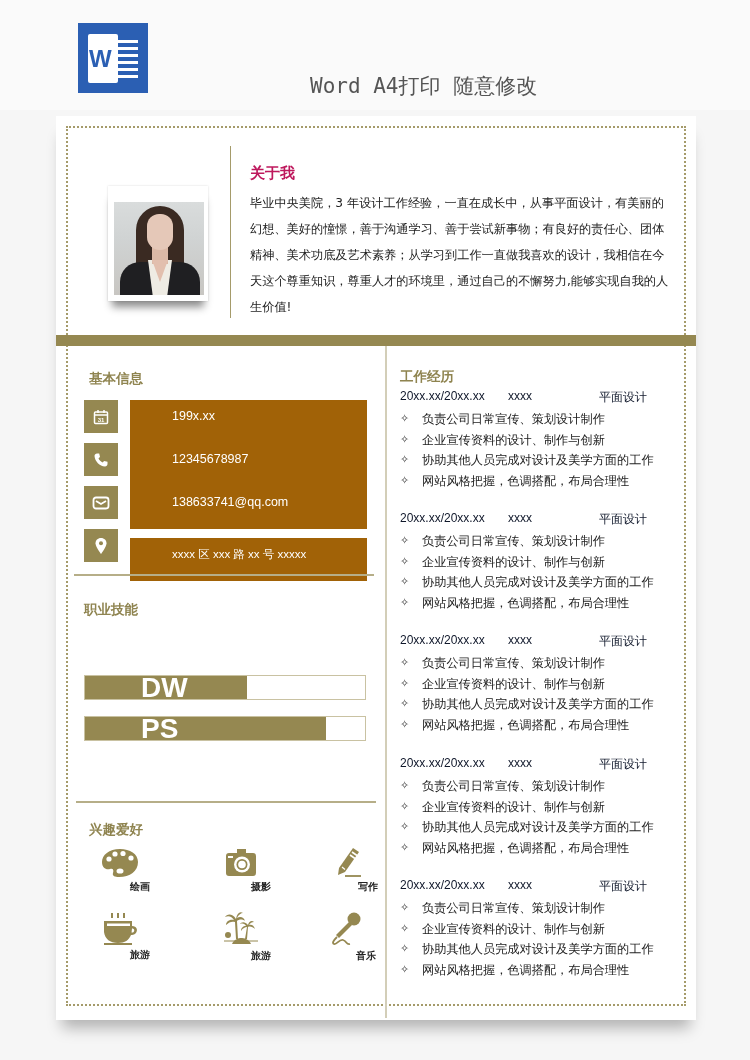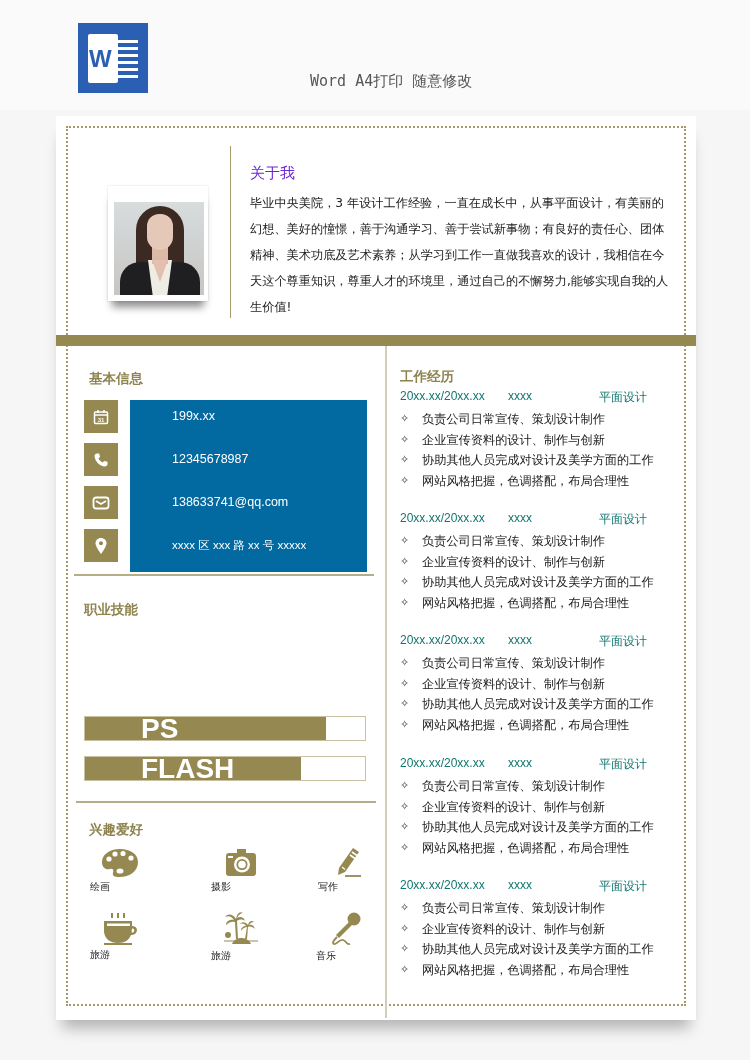--- a/index.html
+++ b/index.html
@@ -7,63 +7,63 @@
   body { background: #f6f6f6; font-family: "DejaVu Sans", "Liberation Sans", sans-serif; position: relative; }
 
   
   .hdr { position: absolute; left: 0; top: 0; width: 750px; height: 110px; background: #fafafa; }
   .word-logo { position: absolute; left: 78px; top: 23px; width: 70px; height: 70px; background: #2b5fb3; }
   .word-logo .doc { position: absolute; left: 10px; top: 11px; width: 30px; height: 49px; background: #fff; border-radius: 2px; }
   .word-logo .w { position: absolute; left: 11px; top: 22px; font-family: "Liberation Sans", sans-serif; font-weight: bold; font-size: 24px; color: #2b5fb3; }
   .word-logo .lines { position: absolute; left: 40px; top: 17px; width: 20px; }
   .word-logo .lines i { display: block; height: 3px; background: #fff; margin-bottom: 4px; }
   .doc-title { position: absolute; left: 172px; top: 24px; font-size: 33px; color: #222; letter-spacing: 1px; white-space: nowrap; font-family: "DejaVu Sans", sans-serif; }
-  .doc-sub { position: absolute; left: 310px; top: 72px; font-size: 15px; color: #555; font-family: "DejaVu Sans Mono", monospace; white-space: nowrap; }
+  .doc-sub { position: absolute; left: 310px; top: 72px; font-size: 21px; color: #555; font-family: "DejaVu Sans Mono", monospace; white-space: nowrap; }
 
   
   .page { position: absolute; left: 56px; top: 116px; width: 640px; height: 904px; background: #fff;
           box-shadow: 0 14px 14px -6px rgba(0,0,0,0.28); }
   .frame { position: absolute; left: 10px; top: 10px; width: 620px; height: 880px; border: 2px dotted #a59b6a; }
 
   .photo { position: absolute; left: 52px; top: 70px; width: 100px; height: 115px; background: #fff;
            box-shadow: 0 10px 8px -4px rgba(0,0,0,0.45), 0 0 2px rgba(0,0,0,0.15); }
   .photo .img { position: absolute; left: 6px; top: 16px; width: 90px; height: 93px;
                 background: linear-gradient(180deg, #d9dcdc 0%, #d0d3d3 40%, #c8c6c2 100%); overflow: hidden; }
   .photo .hair { position: absolute; left: 22px; top: 4px; width: 48px; height: 70px; background: #3a2a22; border-radius: 24px 24px 10px 10px; }
   .photo .face { position: absolute; left: 33px; top: 12px; width: 26px; height: 36px; background: #e5c8b8; border-radius: 13px 13px 14px 14px; }
   .photo .neck { position: absolute; left: 38px; top: 44px; width: 16px; height: 18px; background: #dcb9a6; }
   .photo .jacket { position: absolute; left: 6px; top: 60px; width: 80px; height: 40px; background: #1f1f22; border-radius: 20px 20px 0 0; }
   .photo .shirt { position: absolute; left: 34px; top: 58px; width: 24px; height: 36px; background: #efece4; clip-path: polygon(0 0,100% 0,80% 100%,20% 100%); }
   .photo .chest { position: absolute; left: 38px; top: 58px; width: 16px; height: 22px; background: #e2bfae; clip-path: polygon(0 0,100% 0,50% 100%); }
 
   .about-vline { position: absolute; left: 174px; top: 30px; width: 1px; height: 172px; background: #a59b6a; }
-  .about-title { position: absolute; left: 194px; top: 48px; font-size: 15px; font-weight: normal; color: #6d28d9; }
+  .about-title { position: absolute; left: 194px; top: 48px; font-size: 15px; font-weight: bold; color: #be185d; }
   .about-text { position: absolute; left: 194px; top: 74px; width: 420px; font-size: 12.2px; line-height: 26px; color: #222; }
 
   .band { position: absolute; left: 0; top: 219px; width: 640px; height: 11px; background: #958851; }
 
   .col-vline { position: absolute; left: 329px; top: 230px; width: 2px; height: 672px; background: #d3ceb8; }
 
   .sec-title { position: absolute; font-size: 13.5px; font-weight: bold; color: #8f8450; }
   .hline { position: absolute; height: 2px; background: #b6ae88; }
 
   .info-row { position: absolute; left: 28px; height: 33px; }
   .info-icon { position: absolute; left: 0; top: 0; width: 34px; height: 33px; background: #958851; display: flex; align-items: center; justify-content: center; }
-  .info-bar { position: absolute; left: 46px; top: 0; width: 237px; height: 43px; background: #0369a1; color: #fff; font-size: 12.5px; line-height: 33px; padding-left: 42px; font-family: "Liberation Sans", sans-serif; }
+  .info-bar { position: absolute; left: 46px; top: 0; width: 237px; height: 43px; background: #a16207; color: #fff; font-size: 12.5px; line-height: 33px; padding-left: 42px; font-family: "Liberation Sans", sans-serif; }
 
   .skill { position: absolute; left: 28px; width: 282px; height: 25px; border: 1px solid #c9c2a2; background: #fff; }
   .skill .fill { position: absolute; left: 0; top: 0; height: 100%; background: #958851; }
   .skill .lbl { position: absolute; left: 56px; top: -4px; font-family: "Liberation Sans", sans-serif; font-weight: bold; font-size: 28px; color: #fff; line-height: 32px; }
 
-  .hobby { position: absolute; width: 60px; text-align: left; }
+  .hobby { position: absolute; width: 60px; text-align: right; font-weight: bold; }
   .hobby svg { display: block; margin: 0 auto; }
   .hobby .cap { font-size: 10px; color: #222; margin-top: 2px; }
 
   .job { position: absolute; left: 344px; width: 250px; }
-  .job-head { position: relative; height: 20px; font-size: 12px; color: #0f766e; font-family: "Liberation Sans", sans-serif; }
+  .job-head { position: relative; height: 20px; font-size: 12px; color: #0f172a; font-family: "Liberation Sans", sans-serif; }
   .job-head .d { position: absolute; left: 0; top: 0; }
   .job-head .c { position: absolute; left: 108px; top: 0; }
   .job-head .r { position: absolute; left: 199px; top: 0; }
   .job ul { list-style: none; }
   .job li { position: relative; font-size: 12.2px; color: #222; height: 20.5px; line-height: 20.5px; padding-left: 22px; white-space: nowrap; }
   .job li .b { position: absolute; left: 0; top: 0; font-size: 11px; color: #333; }
 </style>
 </head>
 <body>
 
@@ -138,34 +138,34 @@
     <div class="info-bar">138633741@qq.com</div>
   </div>
 
   <div class="info-row" style="top:413px;">
     <div class="info-icon">
       <svg width="14" height="18" viewBox="0 0 14 18">
           <path d="M7 1 C3.7 1 1.5 3.4 1.5 6.3 C1.5 10 7 17 7 17 C7 17 12.5 10 12.5 6.3 C12.5 3.4 10.3 1 7 1 Z" fill="#fff"></path>
           <circle cx="7" cy="6.3" r="2" fill="#958851"></circle>
         </svg>
     </div>
-    <div class="info-bar" style="font-size:11.5px;">xxxx 区 xxx 路 xx 号 xxxxx</div>
+    <div class="info-bar" style="font-size:11.5px;margin-top:9px;">xxxx 区 xxx 路 xx 号 xxxxx</div>
   </div>
 
   <div class="hline" style="left:18px; top:458px; width:300px;"></div>
 
   <div class="sec-title" style="left:28px; top:485px;">职业技能</div>
 
+  <div class="skill" style="top:559px;">
+    <div class="fill" style="width:58%;"></div>
+    <div class="lbl">DW</div>
+  </div>
   <div class="skill" style="top:600px;">
     <div class="fill" style="width:86%;"></div>
     <div class="lbl">PS</div>
-  </div>
-  <div class="skill" style="top:640px;">
-    <div class="fill" style="width:77%;"></div>
-    <div class="lbl">FLASH</div>
   </div>
 
   <div class="hline" style="left:20px; top:685px; width:300px;"></div>
 
   <div class="sec-title" style="left:33px; top:705px;">兴趣爱好</div>
 
   <div class="hobby" style="left:34px; top:732px;">
     <svg width="38" height="30" viewBox="0 0 38 30">
       <path d="M19 1 C8 1 1 7 1 14 C1 20 5 22 9 21 C12 20 13 22 12 25 C11 28 14 29 18 29 C29 29 37 23 37 14 C37 6 29 1 19 1 Z" fill="#958851"></path>
       <circle cx="8" cy="11" r="2.6" fill="#fff"></circle>

